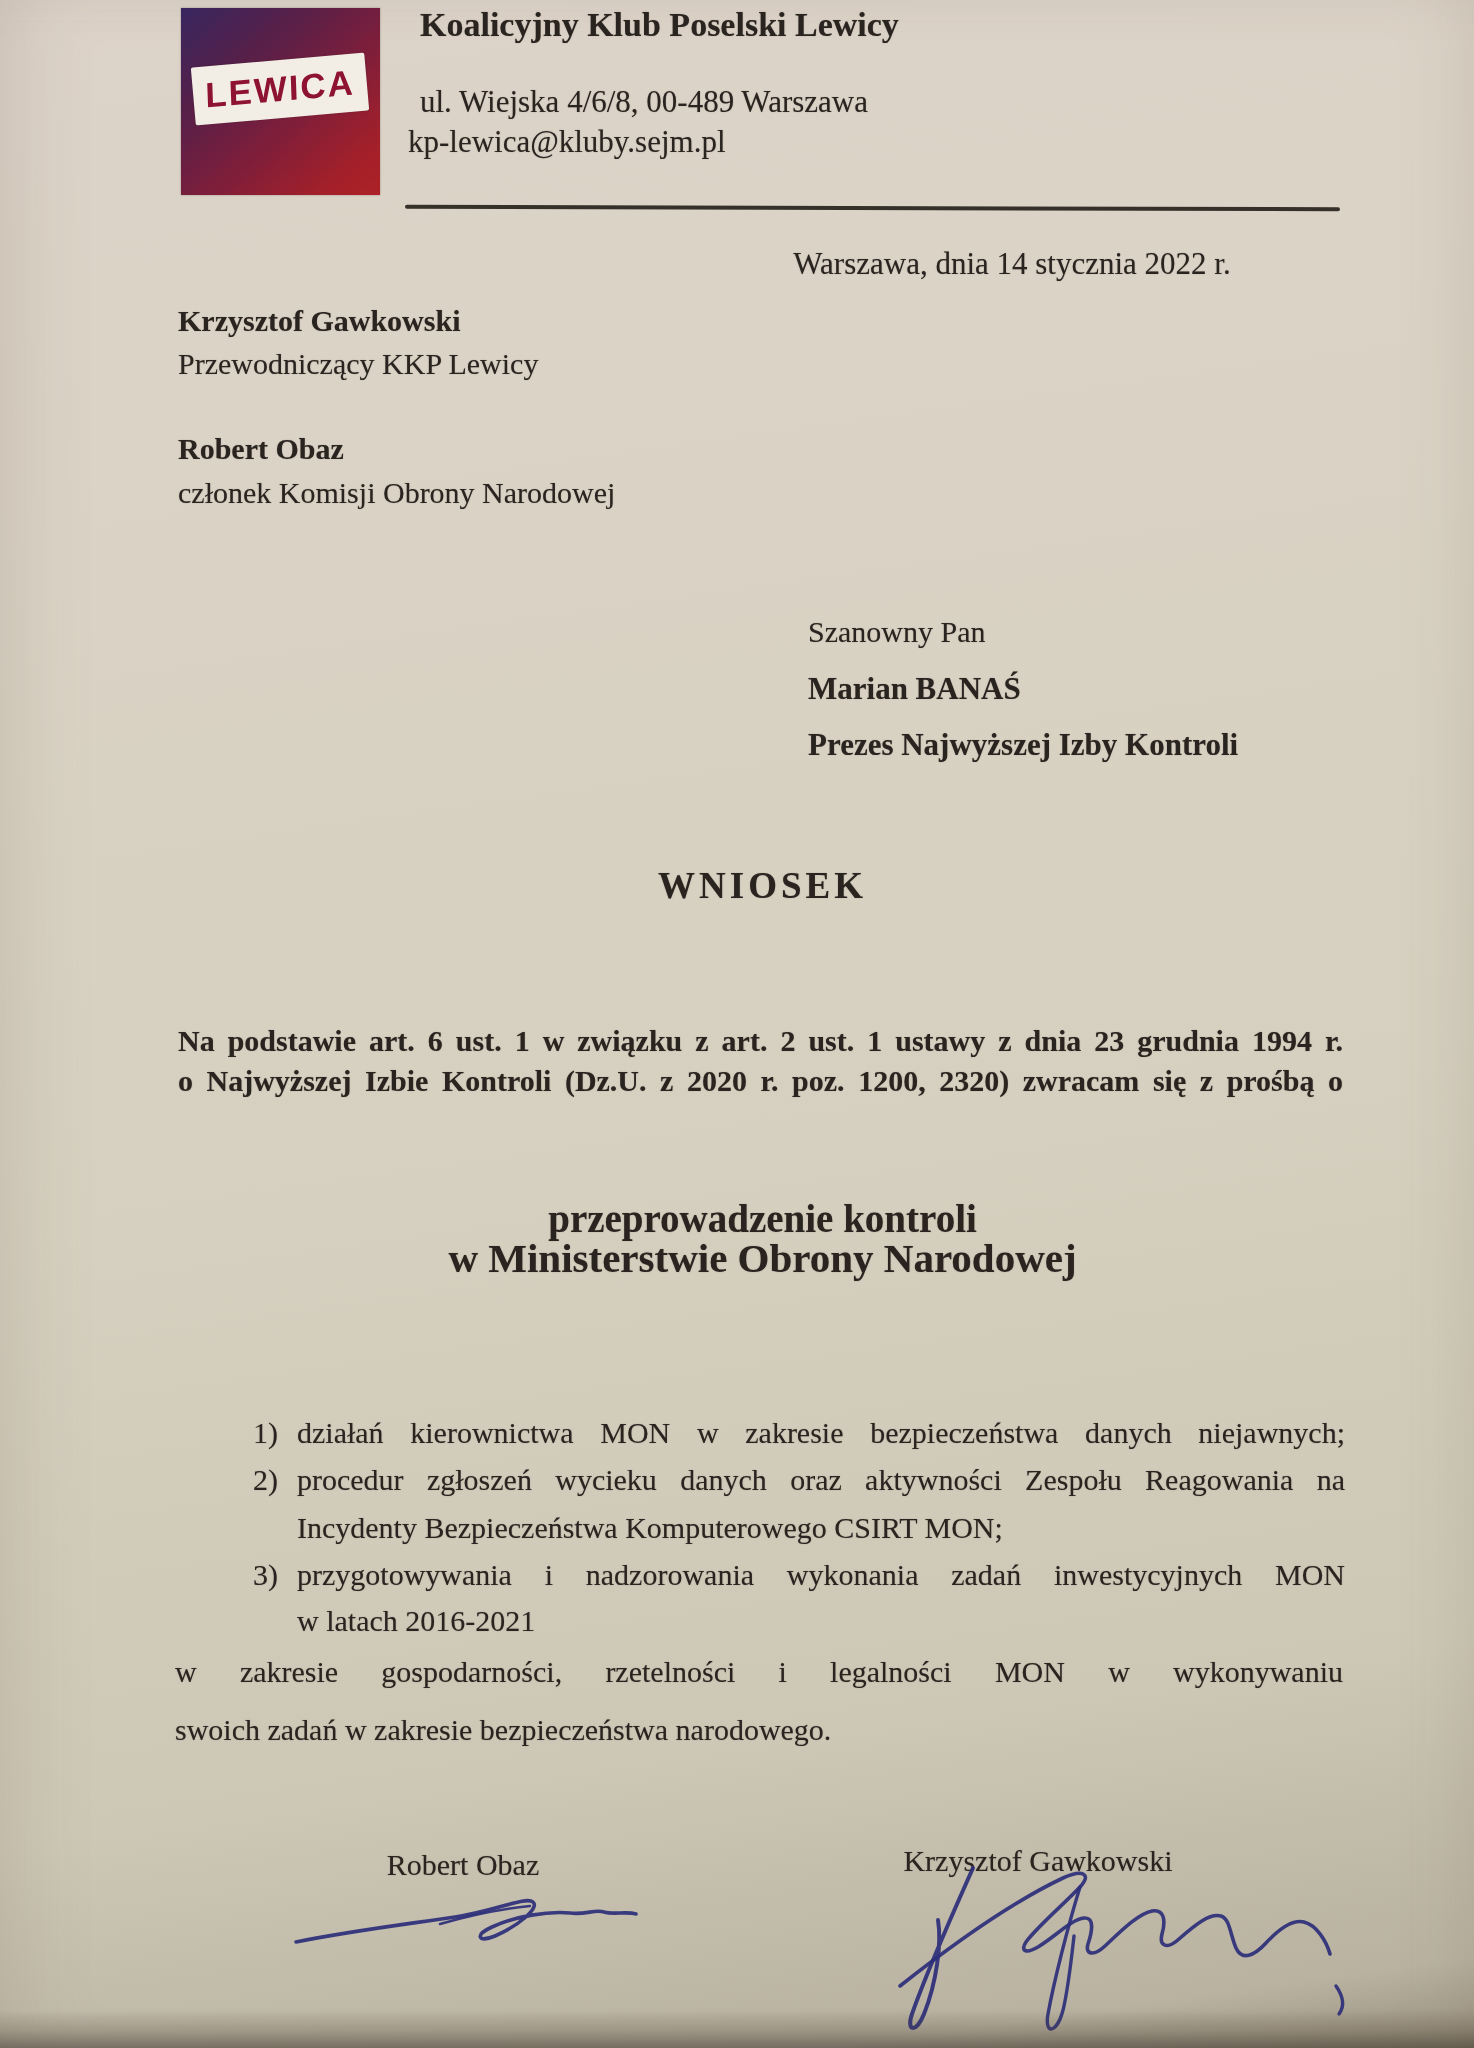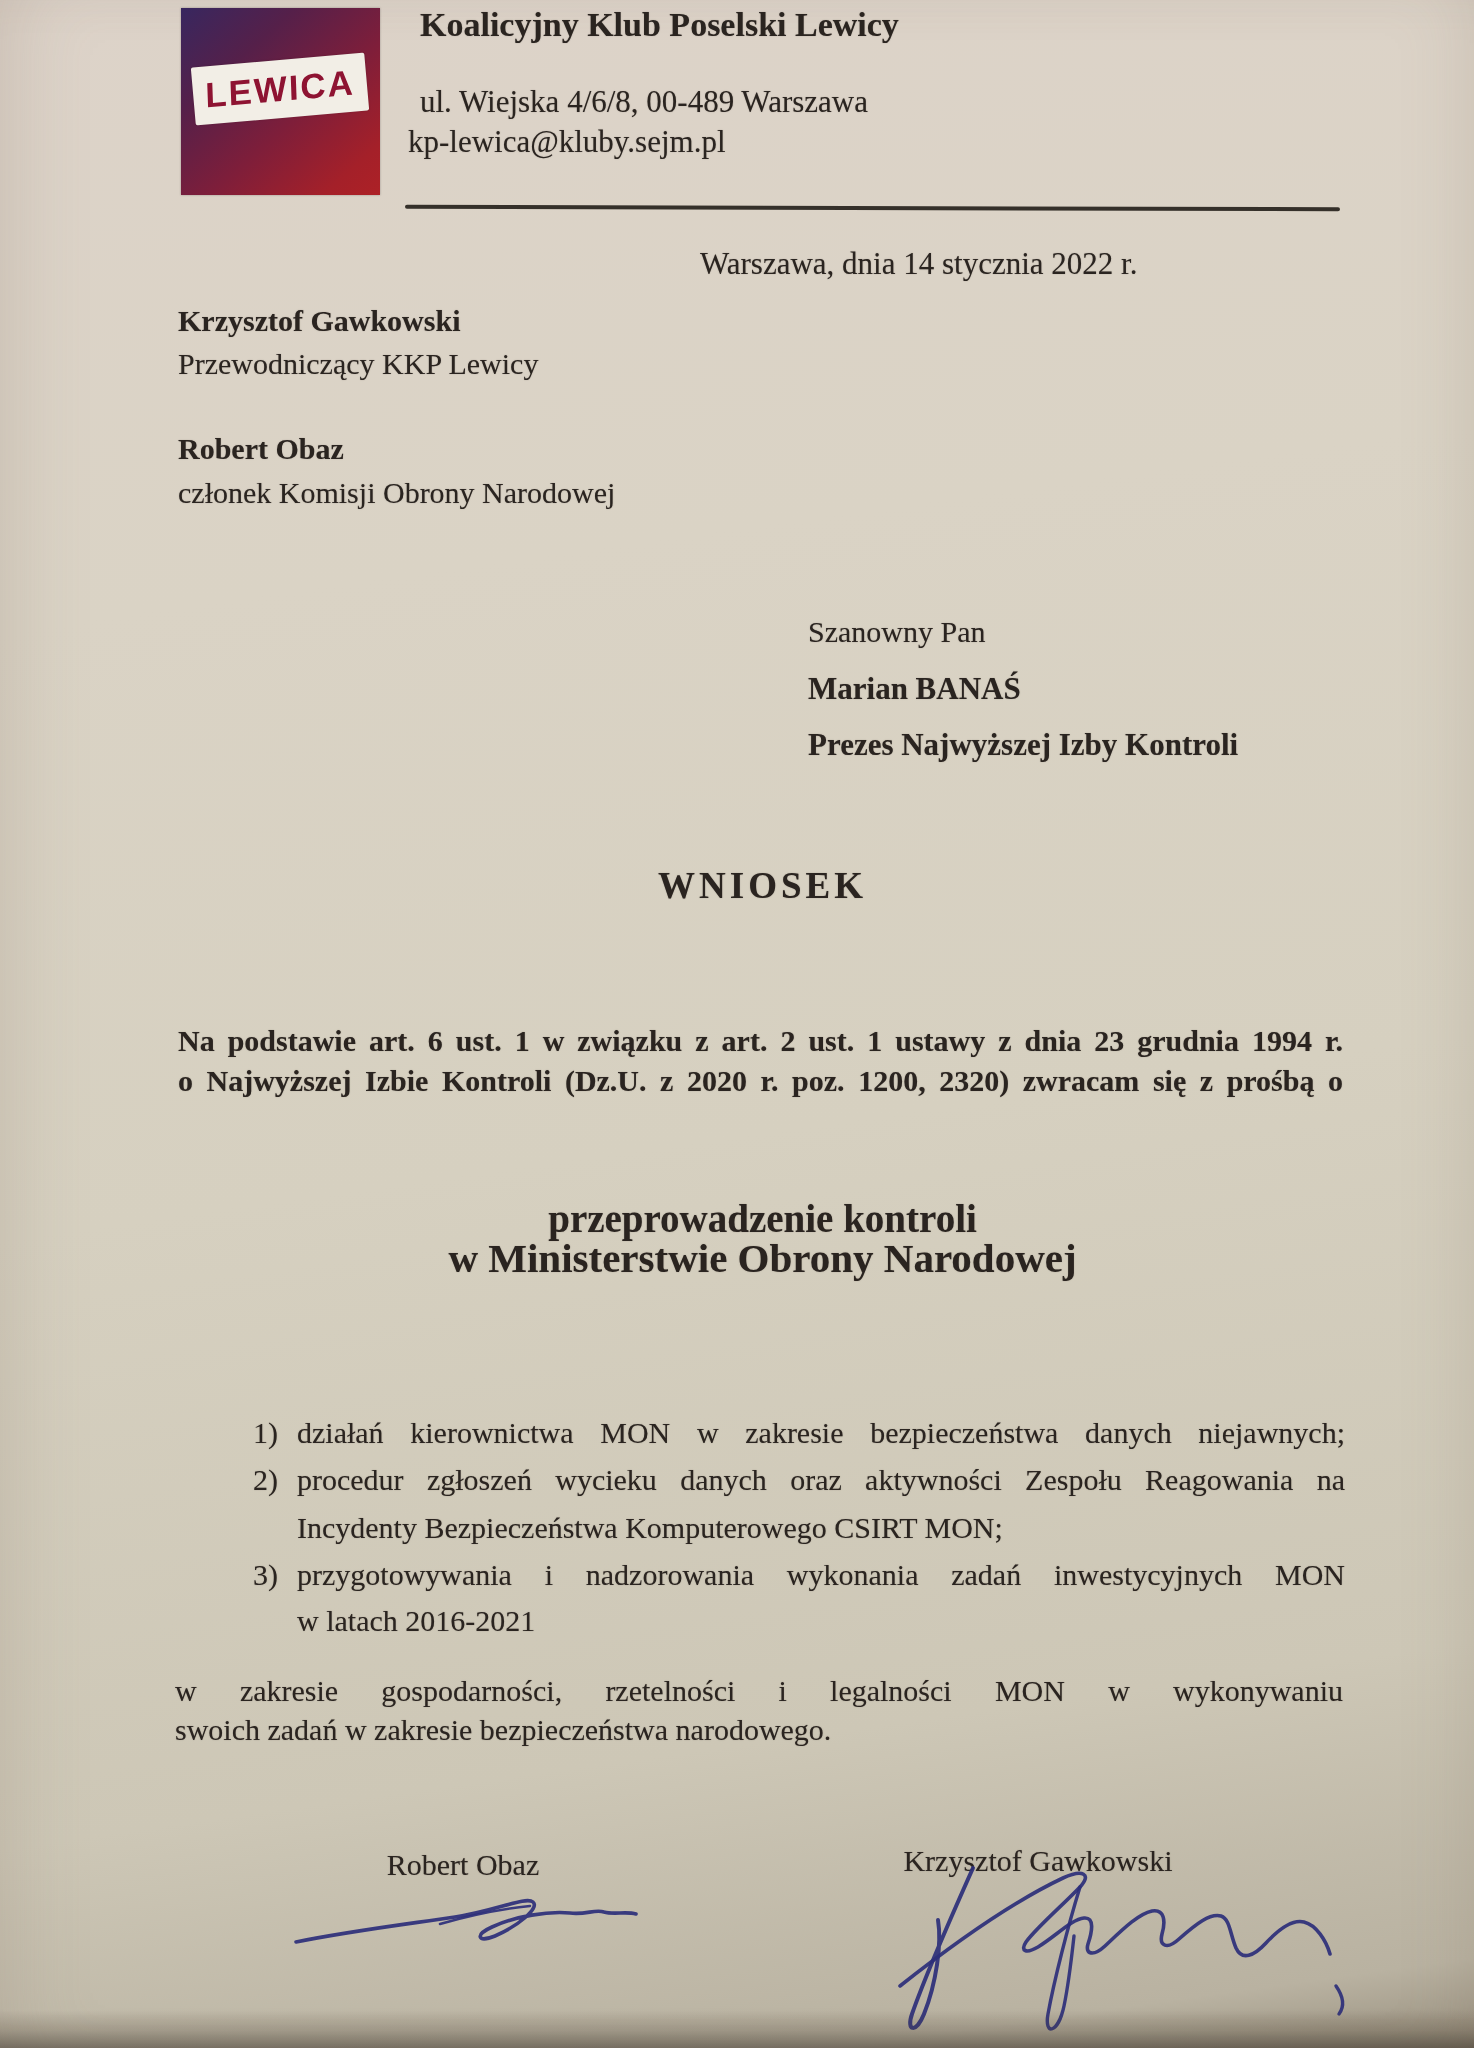--- a/index.html
+++ b/index.html
@@ -54,21 +54,21 @@
       <span class="logo-word">LEWICA</span>
     </div>
   </div>
 
   <div class="abs txt b" style="left:420px;top:6px;font-size:34px;">Koalicyjny Klub Poselski Lewicy</div>
   <div class="abs txt" style="left:420px;top:84px;font-size:31px;">ul. Wiejska 4/6/8, 00-489 Warszawa</div>
   <div class="abs txt" style="left:408px;top:124px;font-size:31px;">kp-lewica@kluby.sejm.pl</div>
 
   <div class="abs rule"></div>
 
-  <div class="abs txt" style="left:700px;top:246px;width:624px;text-align:left;font-size:31px;">Warszawa, dnia 14 stycznia 2022 r.</div>
+  <div class="abs txt" style="left:700px;top:246px;width:624px;text-align:center;font-size:31px;">Warszawa, dnia 14 stycznia 2022 r.</div>
 
   <div class="abs txt b" style="left:178px;top:304px;font-size:30px;">Krzysztof Gawkowski</div>
   <div class="abs txt" style="left:178px;top:347px;font-size:30px;">Przewodniczący KKP Lewicy</div>
   <div class="abs txt b" style="left:178px;top:432px;font-size:30px;">Robert Obaz</div>
   <div class="abs txt" style="left:178px;top:476px;font-size:30px;">członek Komisji Obrony Narodowej</div>
 
   <div class="abs txt" style="left:808px;top:615px;font-size:30px;">Szanowny Pan</div>
   <div class="abs txt b" style="left:808px;top:671px;font-size:31px;">Marian BANAŚ</div>
   <div class="abs txt b" style="left:808px;top:727px;font-size:31px;">Prezes Najwyższej Izby Kontroli</div>
 
@@ -85,21 +85,21 @@
   <div class="abs txt jline" style="left:297px;top:1416px;width:1048px;font-size:30px;">działań kierownictwa MON w zakresie bezpieczeństwa danych niejawnych;</div>
 
   <div class="abs txt" style="left:253px;top:1463px;font-size:30px;">2)</div>
   <div class="abs txt jline" style="left:297px;top:1463px;width:1048px;font-size:30px;">procedur zgłoszeń wycieku danych oraz aktywności Zespołu Reagowania na</div>
   <div class="abs txt" style="left:297px;top:1511px;font-size:30px;">Incydenty Bezpieczeństwa Komputerowego CSIRT MON;</div>
 
   <div class="abs txt" style="left:253px;top:1558px;font-size:30px;">3)</div>
   <div class="abs txt jline" style="left:297px;top:1558px;width:1048px;font-size:30px;">przygotowywania i nadzorowania wykonania zadań inwestycyjnych MON</div>
   <div class="abs txt" style="left:297px;top:1604px;font-size:30px;">w latach 2016-2021</div>
 
-  <div class="abs txt jline" style="left:175px;top:1655px;width:1168px;font-size:30px;margin-top:19px;">w zakresie gospodarności, rzetelności i legalności MON w wykonywaniu</div>
+  <div class="abs txt jline" style="left:175px;top:1655px;width:1168px;font-size:30px;">w zakresie gospodarności, rzetelności i legalności MON w wykonywaniu</div>
   <div class="abs txt" style="left:175px;top:1713px;font-size:30px;">swoich zadań w zakresie bezpieczeństwa narodowego.</div>
 
   <div class="abs txt center" style="left:313px;top:1848px;width:300px;font-size:30px;">Robert Obaz</div>
   <div class="abs txt center" style="left:868px;top:1844px;width:340px;font-size:30px;">Krzysztof Gawkowski</div>
 
   <svg class="abs" style="left:290px;top:1884px;" width="355" height="78" viewBox="0 0 355 78">
     <path class="sig" stroke-width="3.6" d="M6,58 C60,47 118,40 165,33 C205,27 236,12 243,18 C250,24 228,42 205,52
          C188,59 184,51 202,43 C226,32 258,27 280,29 C296,31 305,25 314,28
          C324,31 336,27 346,30"></path>
     <path class="sig" stroke-width="2.6" d="M150,40 C185,30 220,24 240,22"></path>

